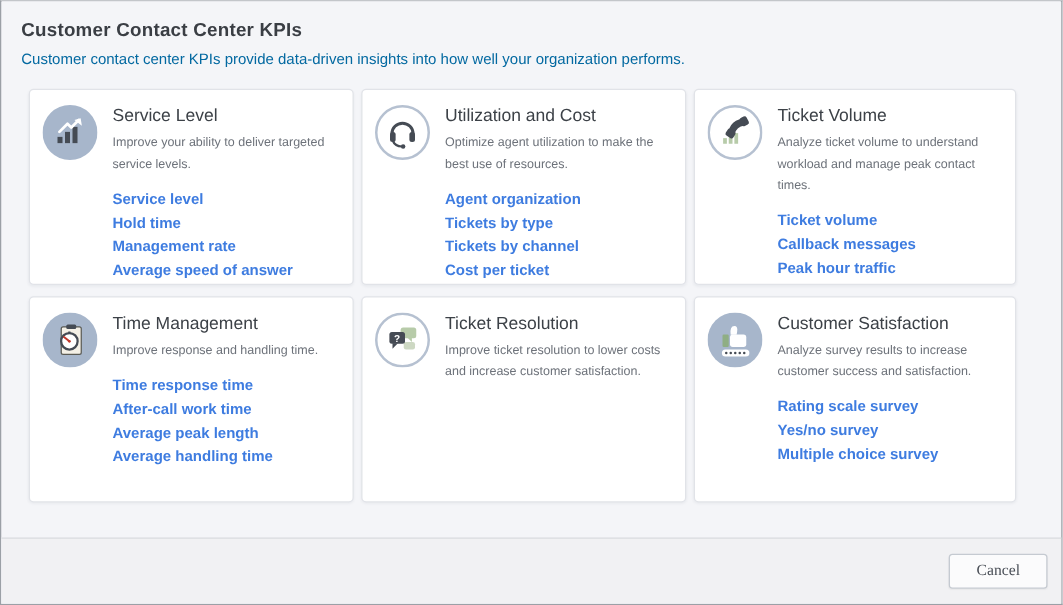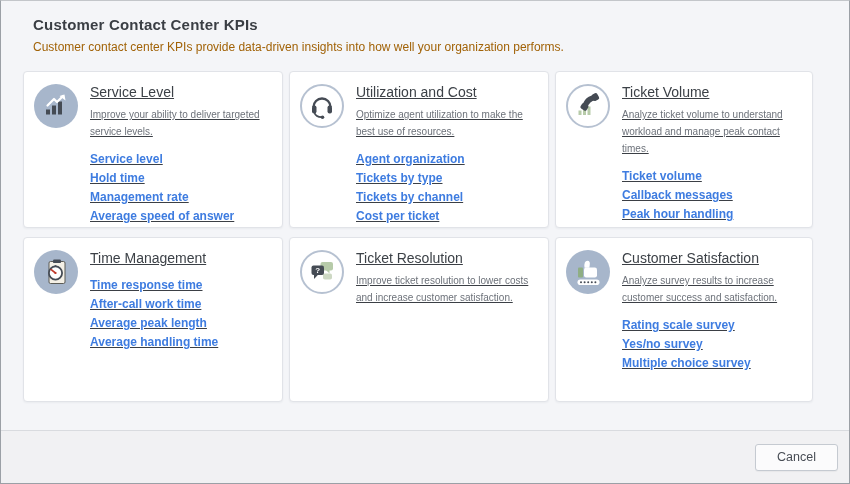--- a/index.html
+++ b/index.html
@@ -10,44 +10,44 @@
     color: #3b3f45;
     overflow: hidden;
   }
   .window {
     width: 850px; height: 484px;
     border: 1px solid #9ba0a6;
     border-top-color: #c3c6ca;
     background: #f4f5f8;
     position: relative;
   }
-  .header { padding: 15px 22px 0 32px; }
+  .header { padding: 15px 22px 0 16px; }
   .page-title { font-size: 15px; font-weight: bold; color: #3a3e44; letter-spacing: .2px; }
-  .page-subtitle { font-size: 12px; color: #a16207; margin-top: 7px; }
+  .page-subtitle { font-size: 12px; color: #0369a1; margin-top: 7px; }
 
   .cards-grid {
     margin: 17px 0 0 22px;
     display: grid;
     grid-template-columns: 260px 260px 258px;
     grid-template-rows: 157px 165px;
     column-gap: 6px;
     row-gap: 9px;
   }
   .card {
     background: #ffffff;
     border: 1px solid #e1e3e8;
     border-radius: 4px;
     box-shadow: 0 1px 2px rgba(40,50,70,.05);
     padding: 10px 10px 8px 10px;
     display: flex;
     align-items: flex-start;
   }
   .icon-wrap { width: 44px; height: 44px; flex: none; margin-top: 2px; }
   .icon-wrap svg { width: 44px; height: 44px; display: block; }
-  .card-body { margin-left: 12px; flex: 1; min-width: 0; text-decoration: underline; }
+  .card-body { margin-left: 12px; flex: 1; min-width: 0; }
   .card-title { font-size: 14px; color: #3c4147; font-weight: normal; margin: 2px 0 6px 0; }
   .card-desc { font-size: 10px; color: #6d727a; line-height: 17px; }
   .link-list { margin-top: 13px; }
   .kpi-link {
     display: block;
     font-size: 12px;
     font-weight: bold;
     color: #3e7ce0;
     text-decoration: none;
     cursor: pointer;
@@ -58,20 +58,21 @@
   .footer {
     position: absolute;
     left: 0; right: 0; bottom: 0;
     height: 53px;
     background: #f1f1f3;
     border-top: 1px solid #d9dbdf;
     display: flex;
     align-items: center;
     justify-content: flex-end;
     padding-right: 11px;
+    font-family: Liberation Serif, serif;
   }
   .cancel-btn {
     font-family: inherit;
     font-size: 12.5px;
     color: #484d55;
     background: #fbfbfc;
     border: 1px solid #c5cad1;
     border-radius: 3px;
     padding: 5px 21px 6px 21px;
     cursor: pointer;
@@ -149,39 +150,40 @@
             <path d="M14.5 17.5 a10.5 9 0 0 1 18 0 l-4.2 3 a7 6 0 0 0 -9.6 0 z"></path>
           </g>
         </svg>
       </div>
       <div class="card-body">
         <div class="card-title">Ticket Volume</div>
         <div class="card-desc">Analyze ticket volume to understand workload and manage peak contact times.</div>
         <div class="link-list">
           <a class="kpi-link">Ticket volume</a>
           <a class="kpi-link">Callback messages</a>
-          <a class="kpi-link">Peak hour handling</a>
+          <a class="kpi-link">Peak hour traffic</a>
         </div>
       </div>
     </div>
 
     <div class="card">
       <div class="icon-wrap">
         <svg viewBox="0 0 44 44">
           <circle cx="22" cy="22" r="22" fill="#a7b6cb"></circle>
           <rect x="15" y="11.5" width="16" height="22" rx="1.5" fill="#f4f0e6" stroke="#5b5b55" stroke-width="1"></rect>
           <rect x="19" y="9.5" width="8" height="3.6" rx="1.2" fill="#454b54"></rect>
           <rect x="20.6" y="15.2" width="1.8" height="2" fill="#454b54"></rect>
           <circle cx="21.5" cy="23" r="6.6" fill="#ffffff" stroke="#454b54" stroke-width="1.8"></circle>
           <line x1="21.5" y1="23" x2="17.2" y2="19.6" stroke="#c0392b" stroke-width="1.6" stroke-linecap="round"></line>
           <circle cx="21.5" cy="23" r="1.1" fill="#c0392b"></circle>
         </svg>
       </div>
       <div class="card-body">
         <div class="card-title">Time Management</div>
+        <div class="card-desc">Improve response and handling time.</div>
         <div class="link-list">
           <a class="kpi-link">Time response time</a>
           <a class="kpi-link">After-call work time</a>
           <a class="kpi-link">Average peak length</a>
           <a class="kpi-link">Average handling time</a>
         </div>
       </div>
     </div>
 
     <div class="card">

